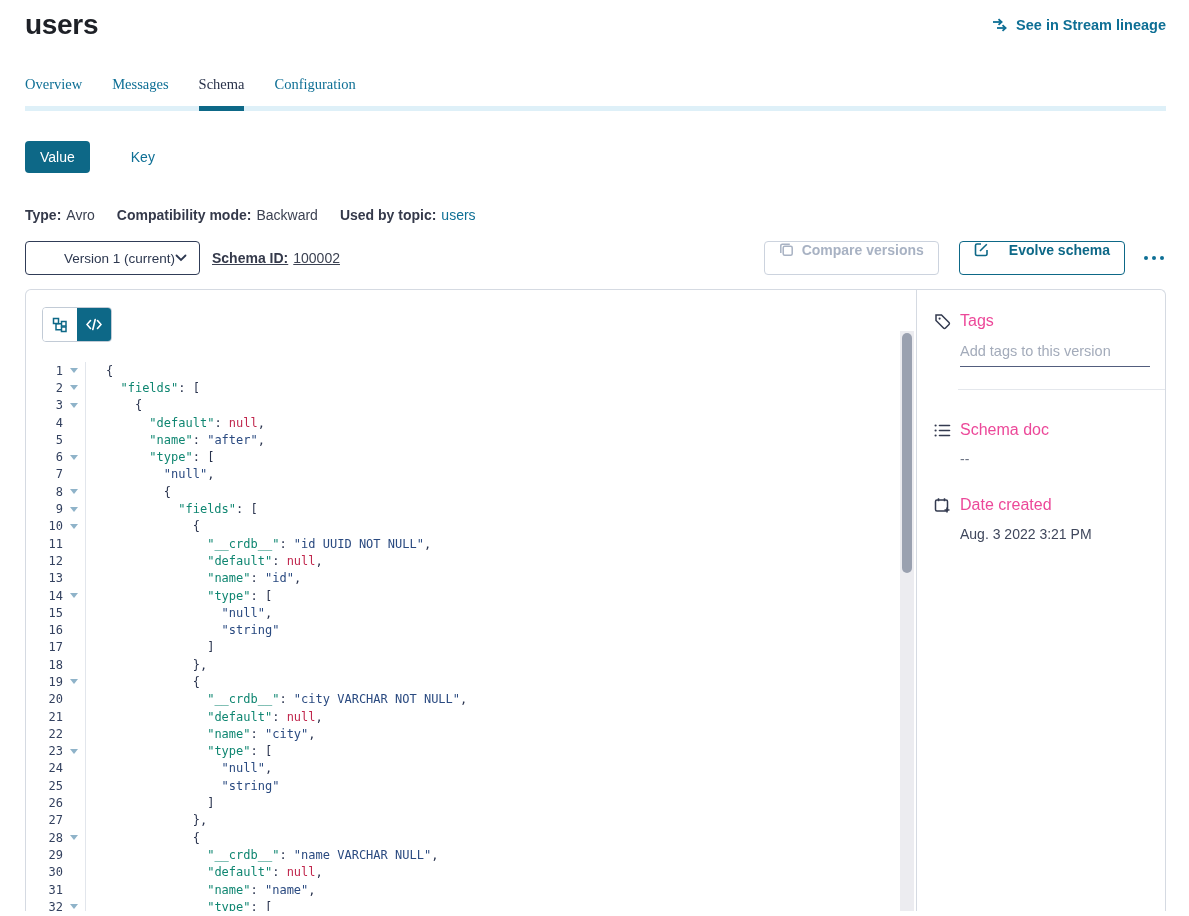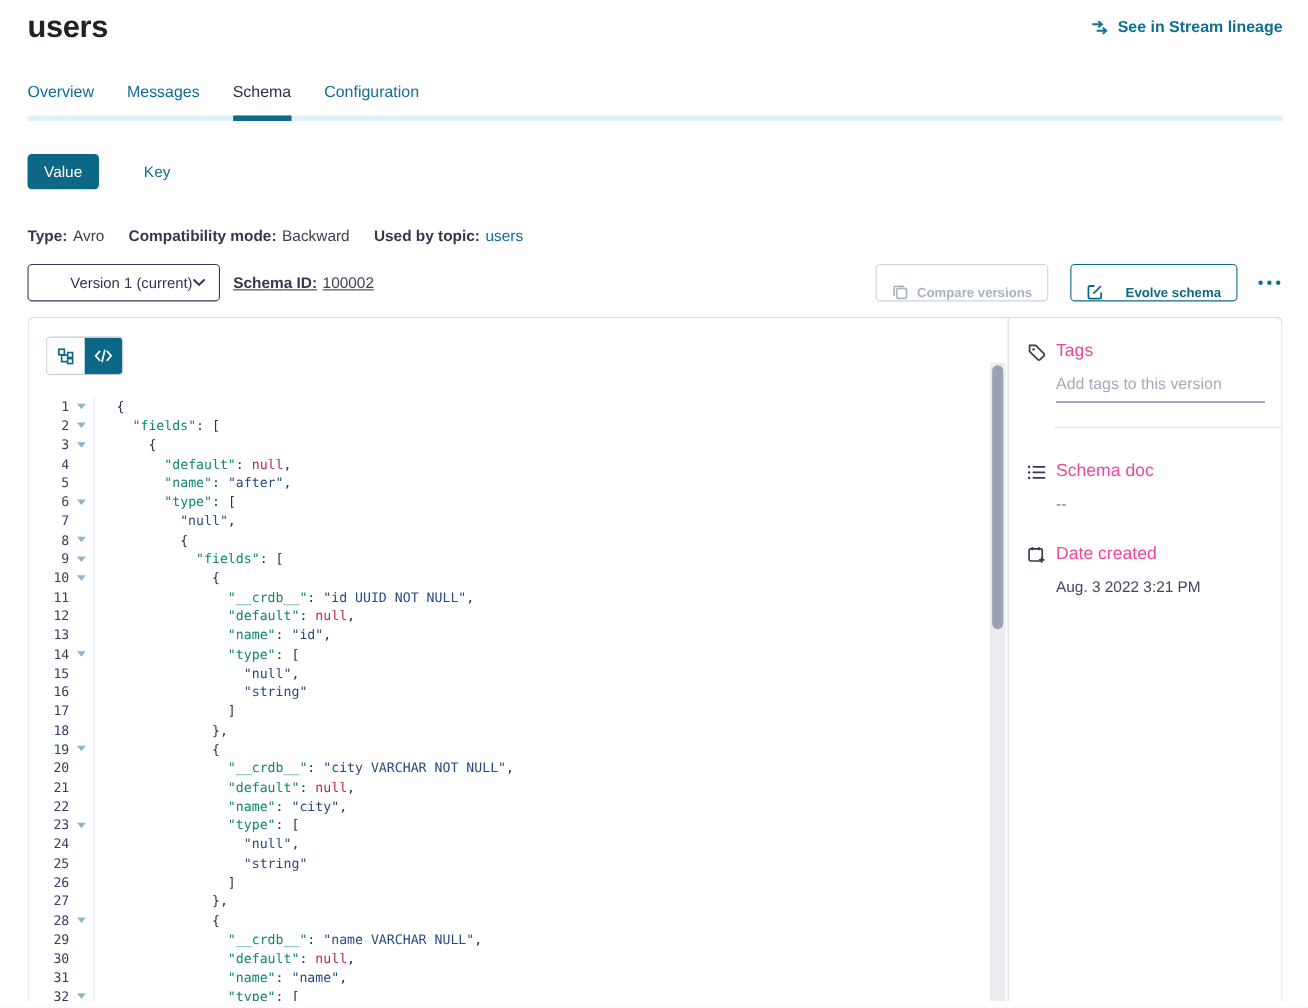--- a/index.html
+++ b/index.html
@@ -9,21 +9,21 @@
 
   
   .topbar { display: flex; justify-content: space-between; align-items: flex-start; margin-top: 9px; }
   .page-title { font-size: 28px; font-weight: 700; color: #1e2127; letter-spacing: -0.3px; }
   .lineage-link { display: inline-flex; align-items: center; gap: 7px; color: #0e6f95;
     font-size: 14.5px; font-weight: 600; text-decoration: none; margin-top: 8px; cursor: pointer; }
 
   
   .tabs { display: flex; gap: 30px; margin-top: 35px; border-bottom: 5px solid #def0f8; }
   .tab { font-size: 14.5px; font-weight: 500; color: #0e6f95; padding-bottom: 13px;
-    margin-bottom: -5px; border-bottom: 5px solid transparent; cursor: pointer; }
+    margin-bottom: -5px; border-bottom: 5px solid transparent; cursor: pointer; font-family: Liberation Serif, serif; }
   .tab.active { color: #29324a; border-bottom-color: #0d6887; }
 
   
   .vk-row { margin-top: 30px; display: flex; align-items: center; gap: 16px; }
   .btn-value { background: #0d6887; color: #fff; border: none; border-radius: 4px;
     font-size: 14px; font-weight: 500; padding: 8px 15px; cursor: pointer;
     font-family: "Liberation Sans", sans-serif; }
   .btn-key { margin-left: 25px; color: #0e6f95; font-size: 14px; font-weight: 500;
     background: none; border: none; cursor: pointer; font-family: "Liberation Sans", sans-serif; }
 
@@ -32,22 +32,22 @@
   .meta-row b { color: #34394a; font-weight: 700; margin-right: 5px; }
   .meta-link { color: #0e6f95; cursor: pointer; text-decoration: none; }
 
   
   .controls { margin-top: 18px; display: flex; align-items: center; }
   .version-select { width: 175px; height: 34px; border: 1px solid #303c57; border-radius: 4px;
     background: #fff; display: flex; align-items: center; justify-content: flex-end;
     padding: 0 12px; font-size: 13.5px; color: #2d3850; cursor: pointer; }
   .schema-id { margin-left: 12px; font-size: 14px; color: #3c4252; text-decoration: underline; }
   .schema-id b { font-weight: 700; color: #34394a; margin-right: 5px; }
-  .btn-outline { height: 34px; display: inline-flex; align-items: flex-end; gap: 8px; border-radius: 4px;
-    background: #fff; padding: 0 14px; font-size: 12px; font-weight: 600; cursor: pointer;
+  .btn-outline { height: 34px; display: inline-flex; align-items: flex-start; gap: 8px; border-radius: 4px;
+    background: #fff; padding: 0 14px; font-size: 14px; font-weight: 600; cursor: pointer;
     font-family: "Liberation Sans", sans-serif; }
   .btn-compare { margin-left: auto; border: 1px solid #ccd3de; color: #a8b2c3; }
   .btn-evolve  { margin-left: 20px; border: 1px solid #0d6887; color: #0d6887; gap: 20px; }
   .btn-more { margin-left: 17px; background: none; border: none; display: inline-flex; gap: 4px;
     padding: 6px 2px; cursor: pointer; }
   .btn-more i { width: 4px; height: 4px; border-radius: 50%; background: #0e6f95; display: block; }
 
   
   .panel-wrap { margin-top: 14px; border: 1px solid #d5dae2; border-bottom: none;
     border-radius: 6px 6px 0 0; display: flex; height: 622px; }

